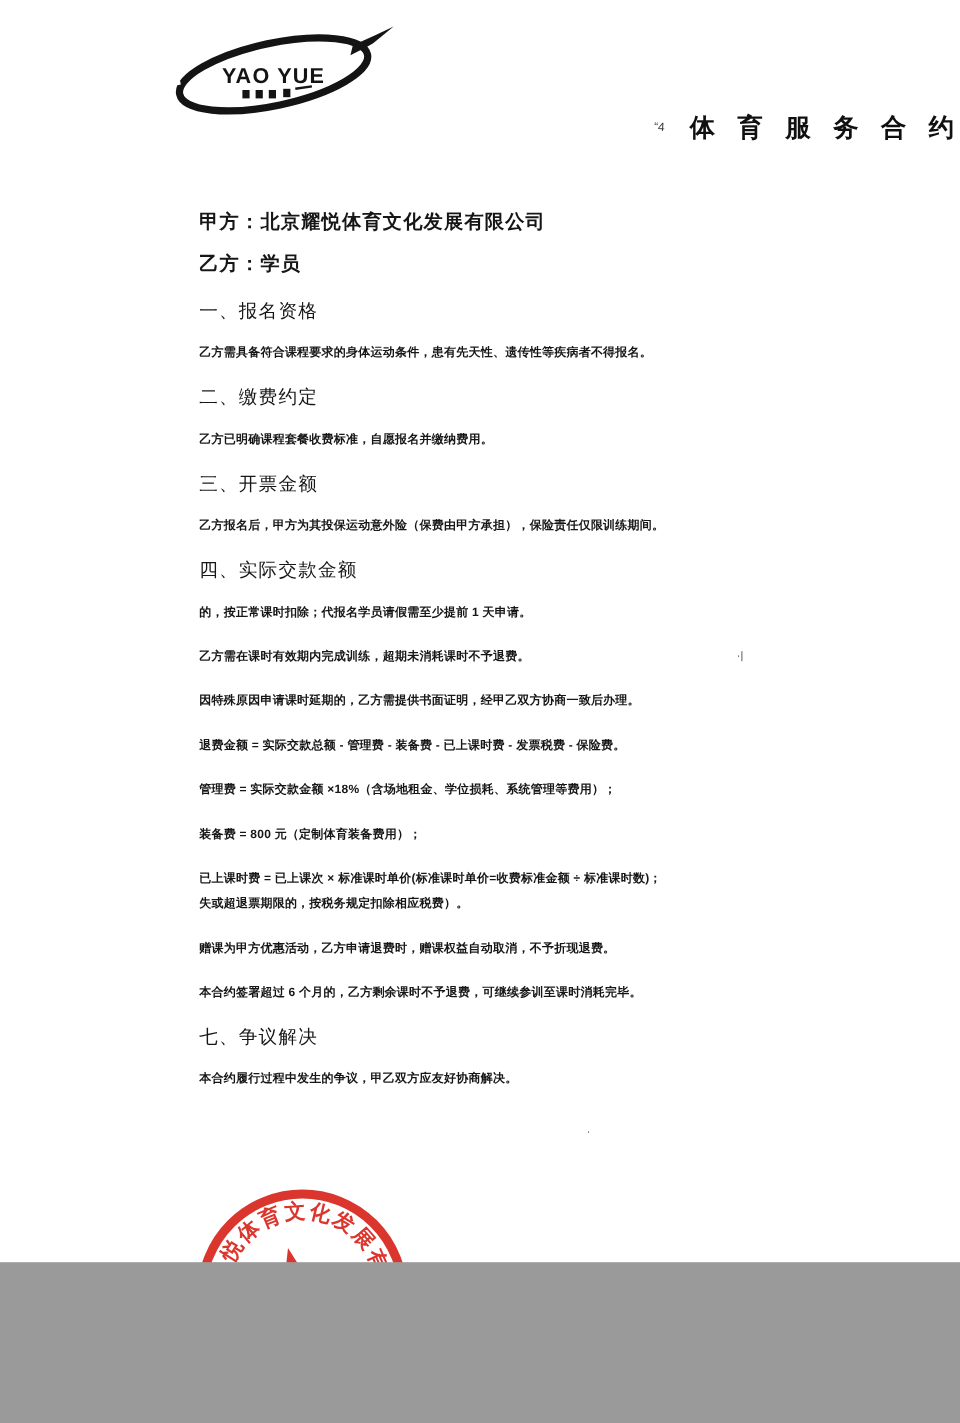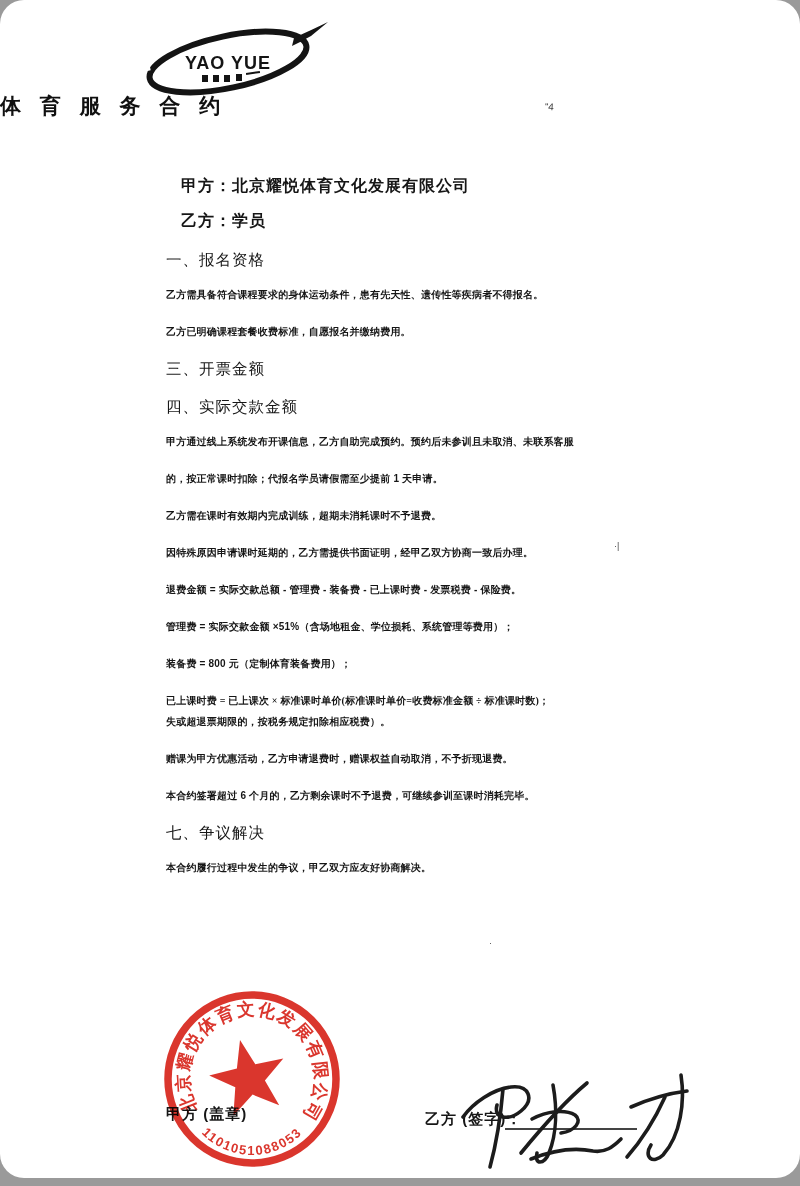--- a/index.html
+++ b/index.html
@@ -1,35 +1,35 @@
 <!DOCTYPE html>
 <html><head>
 <meta charset="utf-8">
 <style>
   html,body{margin:0;padding:0;background:#9a9a9a;}
   .page{
-    position:relative;width:800px;height:1178px;margin:0 auto;background:#ffffff;
-    font-family:"Liberation Sans","DejaVu Sans",sans-serif;color:#161616;overflow:hidden;border-radius:24px;
+    position:relative;width:800px;height:1052px;margin:0 auto;background:#ffffff;
+    font-family:"Liberation Sans","DejaVu Sans",sans-serif;color:#161616;overflow:hidden;
   }
   
   .logo{position:absolute;left:118px;top:20px;width:220px;height:92px;}
   
   .title{
-    position:absolute;left:0;top:92px;width:100%;text-align:left;
+    position:absolute;left:0;top:92px;width:100%;text-align:right;
     font-size:21px;font-weight:bold;letter-spacing:5px;word-spacing:3px;color:#101010;
   }
   .noise-a{position:absolute;left:545px;top:101px;font-size:10px;color:#3a3a3a;transform:rotate(4deg);}
   .noise-b{position:absolute;left:614px;top:541px;font-size:9px;color:#4a4a4a;}
   .noise-c{position:absolute;left:489px;top:938px;font-size:9px;color:#4a4a4a;}
   
   .content{position:absolute;left:166px;top:175px;width:474px;}
-  .party{font-size:16px;font-weight:bold;line-height:22px;margin:0 15px 13px;letter-spacing:1px;}
+  .party{font-size:16px;font-weight:bold;line-height:22px;margin:0 0 13px;letter-spacing:1px;}
   .h{font-size:15.5px;font-weight:normal;line-height:20px;margin:18px 0 15px;letter-spacing:1px;}
   .p{font-size:10px;font-weight:600;line-height:19px;margin:0 0 18px;letter-spacing:0.2px;}
-  .p.tight{margin-bottom:2px;font-family:Liberation Serif, serif;}
+  .p.tight{margin-bottom:2px;}
   
   .sign-a{position:absolute;left:166px;top:1105px;font-size:15px;font-weight:bold;letter-spacing:1px;}
   .sign-b{position:absolute;left:425px;top:1110px;font-size:15px;font-weight:bold;letter-spacing:1px;}
   .sign-line{position:absolute;left:505px;top:1128px;width:132px;height:2px;background:#444;}
   .stamp{position:absolute;left:152px;top:975px;width:200px;height:212px;mix-blend-mode:multiply;opacity:.93;z-index:5;}
   .signature{position:absolute;left:435px;top:1055px;width:280px;height:130px;z-index:6;}
 </style>
 </head>
 <body>
 
@@ -56,33 +56,34 @@
   <div class="noise-b">·|</div>
   <div class="noise-c">·</div>
 
   <div class="content">
     <div class="party">甲方：北京耀悦体育文化发展有限公司</div>
     <div class="party">乙方：学员</div>
 
     <div class="h">一、报名资格</div>
     <div class="p">乙方需具备符合课程要求的身体运动条件，患有先天性、遗传性等疾病者不得报名。</div>
 
+    <div class="h">二、缴费约定</div>
     <div class="p">乙方已明确课程套餐收费标准，自愿报名并缴纳费用。</div>
 
     <div class="h">三、开票金额</div>
+    <div class="p">乙方报名后，甲方为其投保运动意外险（保费由甲方承担），保险责任仅限训练期间。</div>
 
     <div class="h">四、实际交款金额</div>
-    <div class="p">甲方通过线上系统发布开课信息，乙方自助完成预约。预约后未参训且未取消、未联系客服</div>
     <div class="p">的，按正常课时扣除；代报名学员请假需至少提前 1 天申请。</div>
     <div class="p">乙方需在课时有效期内完成训练，超期未消耗课时不予退费。</div>
 
     <div class="p">因特殊原因申请课时延期的，乙方需提供书面证明，经甲乙双方协商一致后办理。</div>
 
     <div class="p">退费金额 = 实际交款总额 - 管理费 - 装备费 - 已上课时费 - 发票税费 - 保险费。</div>
-    <div class="p">管理费 = 实际交款金额 ×51%（含场地租金、学位损耗、系统管理等费用）；</div>
+    <div class="p">管理费 = 实际交款金额 ×18%（含场地租金、学位损耗、系统管理等费用）；</div>
     <div class="p">装备费 = 800 元（定制体育装备费用）；</div>
     <div class="p tight">已上课时费 = 已上课次 × 标准课时单价(标准课时单价=收费标准金额 ÷ 标准课时数)；</div>
     <div class="p">失或超退票期限的，按税务规定扣除相应税费）。</div>
     <div class="p">赠课为甲方优惠活动，乙方申请退费时，赠课权益自动取消，不予折现退费。</div>
     <div class="p">本合约签署超过 6 个月的，乙方剩余课时不予退费，可继续参训至课时消耗完毕。</div>
 
     <div class="h">七、争议解决</div>
     <div class="p">本合约履行过程中发生的争议，甲乙双方应友好协商解决。</div>
   </div>
 

